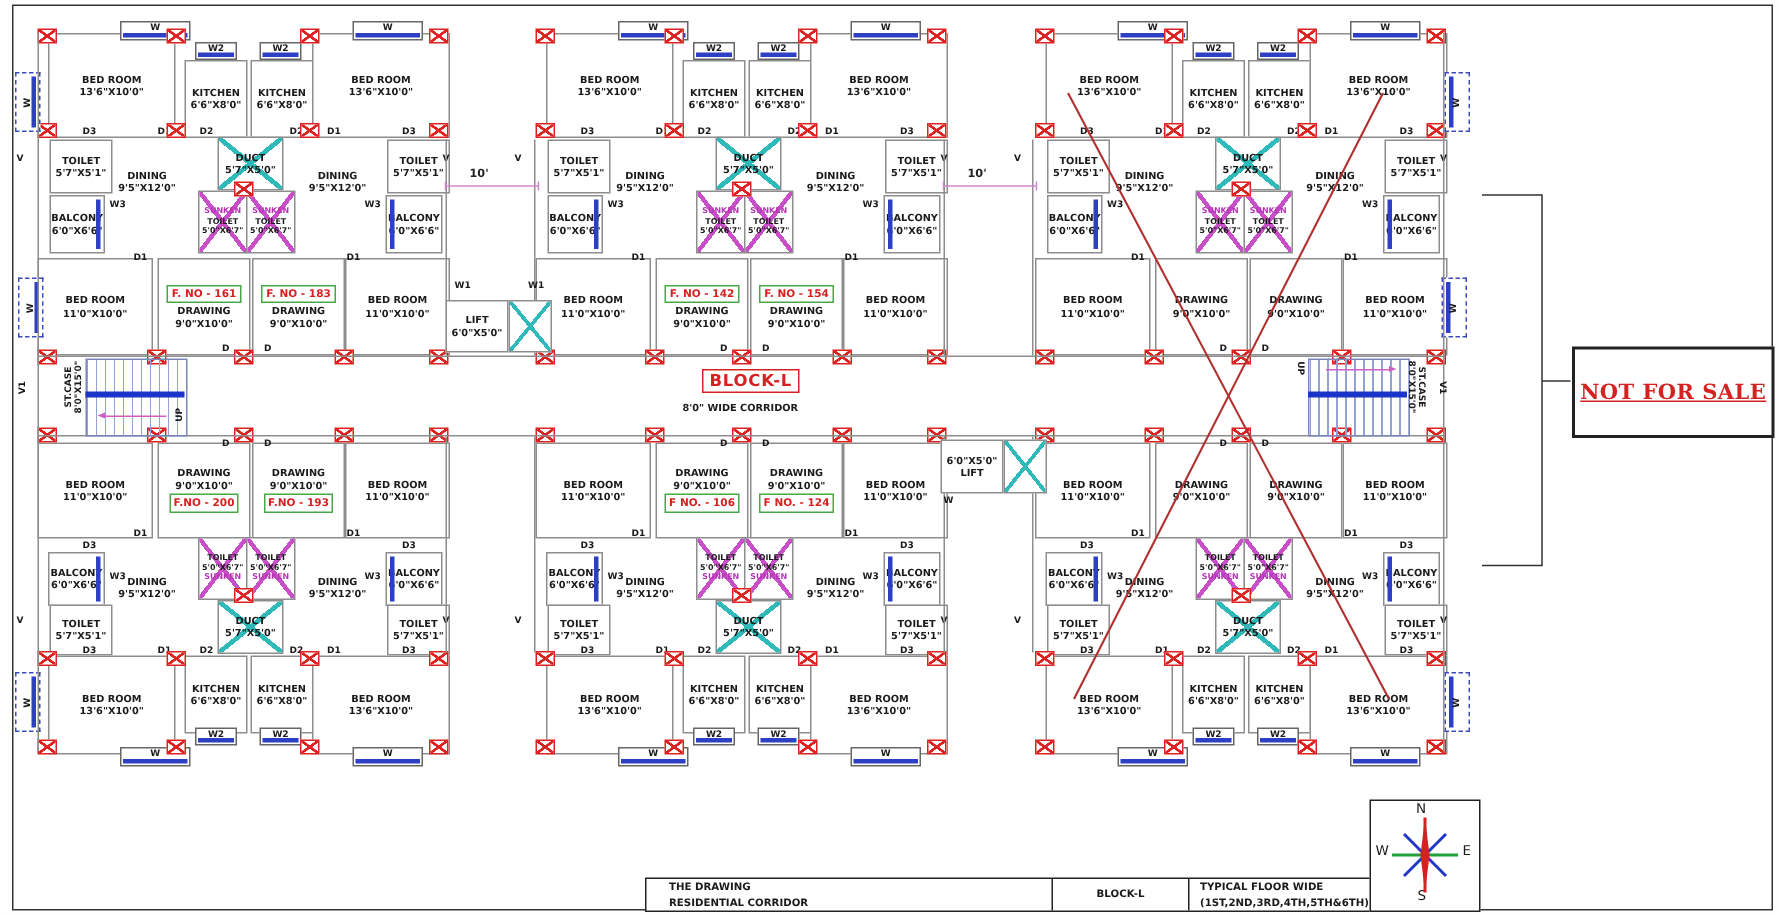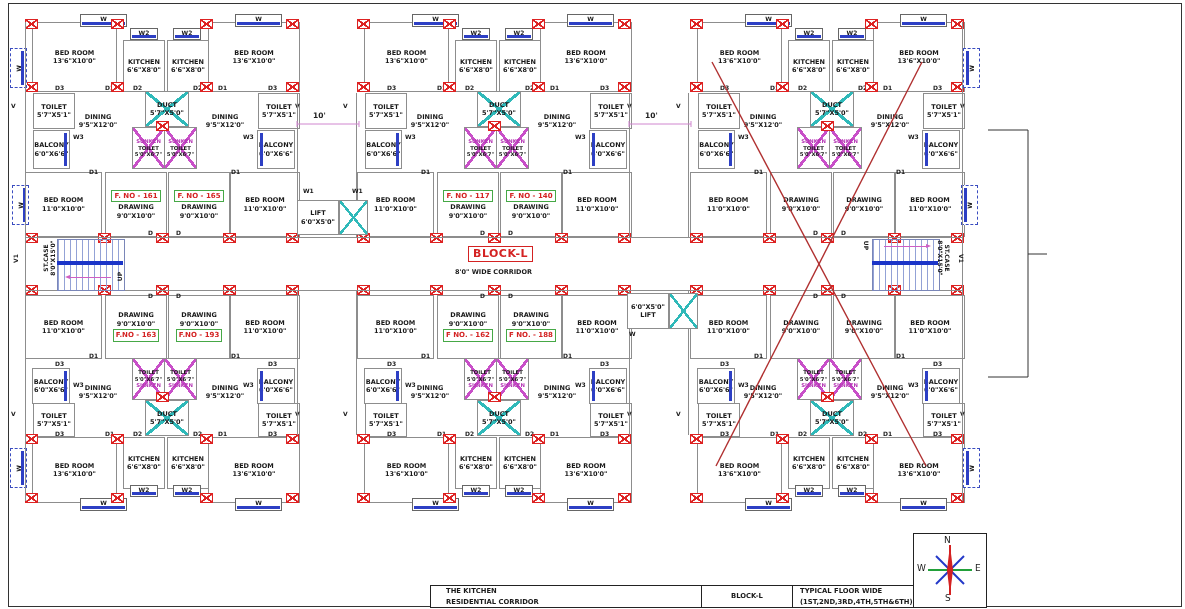--- a/index.html
+++ b/index.html
@@ -141,36 +141,36 @@
       <div class="room" style="left: 25px; top: 172px; width: 75px; height: 63px;">
         <span>BED ROOM</span>
         <span>11'0"X10'0"</span>
       </div>
       <div class="room" style="left: 105px; top: 172px; width: 60px; height: 63px;">
         <div class="flat" style="left: 0px; top: 0px;"><span>F. NO - 161</span></div>
         <span>DRAWING</span>
         <span>9'0"X10'0"</span>
       </div>
       <div class="room" style="left: 168px; top: 172px; width: 60px; height: 63px;">
-        <div class="flat" style="left: 0px; top: 0px;"><span>F. NO - 165</span></div>
+        <div class="flat" style="left: 0px; top: 0px;"><span>F. NO - 183</span></div>
         <span>DRAWING</span>
         <span>9'0"X10'0"</span>
       </div>
       <div class="room" style="left: 230px; top: 172px; width: 68px; height: 63px;">
         <span>BED ROOM</span>
         <span>11'0"X10'0"</span>
       </div>
       <div class="room" style="left: 25px; top: 295px; width: 75px; height: 62px;">
         <span>BED ROOM</span>
         <span>11'0"X10'0"</span>
       </div>
       <div class="room" style="left: 105px; top: 295px; width: 60px; height: 62px;">
         <span>DRAWING</span>
         <span>9'0"X10'0"</span>
-        <div class="flat" style="left: 0px; top: 0px;"><span>F.NO - 163</span></div>
+        <div class="flat" style="left: 0px; top: 0px;"><span>F.NO - 200</span></div>
       </div>
       <div class="room" style="left: 168px; top: 295px; width: 60px; height: 62px;">
         <span>DRAWING</span>
         <span>9'0"X10'0"</span>
         <div class="flat" style="left: 0px; top: 0px;"><span>F.NO - 193</span></div>
       </div>
       <div class="room" style="left: 230px; top: 295px; width: 68px; height: 62px;">
         <span>BED ROOM</span>
         <span>11'0"X10'0"</span>
       </div>
@@ -386,46 +386,46 @@
       </div>
       <div class="room open" style="left: 532px; top: 112px; width: 50px; height: 18px;">
         <span>DINING</span>
         <span>9'5"X12'0"</span>
       </div>
       <div class="room" style="left: 357px; top: 172px; width: 75px; height: 63px;">
         <span>BED ROOM</span>
         <span>11'0"X10'0"</span>
       </div>
       <div class="room" style="left: 437px; top: 172px; width: 60px; height: 63px;">
-        <div class="flat" style="left: 0px; top: 0px;"><span>F. NO - 117</span></div>
+        <div class="flat" style="left: 0px; top: 0px;"><span>F. NO - 142</span></div>
         <span>DRAWING</span>
         <span>9'0"X10'0"</span>
       </div>
       <div class="room" style="left: 500px; top: 172px; width: 60px; height: 63px;">
-        <div class="flat" style="left: 0px; top: 0px;"><span>F. NO - 140</span></div>
+        <div class="flat" style="left: 0px; top: 0px;"><span>F. NO - 154</span></div>
         <span>DRAWING</span>
         <span>9'0"X10'0"</span>
       </div>
       <div class="room" style="left: 562px; top: 172px; width: 68px; height: 63px;">
         <span>BED ROOM</span>
         <span>11'0"X10'0"</span>
       </div>
       <div class="room" style="left: 357px; top: 295px; width: 75px; height: 62px;">
         <span>BED ROOM</span>
         <span>11'0"X10'0"</span>
       </div>
       <div class="room" style="left: 437px; top: 295px; width: 60px; height: 62px;">
         <span>DRAWING</span>
         <span>9'0"X10'0"</span>
-        <div class="flat" style="left: 0px; top: 0px;"><span>F NO. - 162</span></div>
+        <div class="flat" style="left: 0px; top: 0px;"><span>F NO. - 106</span></div>
       </div>
       <div class="room" style="left: 500px; top: 295px; width: 60px; height: 62px;">
         <span>DRAWING</span>
         <span>9'0"X10'0"</span>
-        <div class="flat" style="left: 0px; top: 0px;"><span>F NO. - 188</span></div>
+        <div class="flat" style="left: 0px; top: 0px;"><span>F NO. - 124</span></div>
       </div>
       <div class="room" style="left: 562px; top: 295px; width: 68px; height: 62px;">
         <span>BED ROOM</span>
         <span>11'0"X10'0"</span>
       </div>
       <div class="room crossed tiny" style="left: 464px; top: 358px; width: 31px; height: 40px; --xc: #c84fc8;">
         <span>TOILET</span>
         <span>5'0"X6'7"</span>
         <span class="sunklbl">SUNKEN</span>
       </div>
@@ -876,24 +876,27 @@
     <line x1="359" y1="121" x2="359" y2="127" stroke="#d086cf" stroke-width="1"></line>
     <line x1="629" y1="124" x2="691" y2="124" stroke="#d086cf" stroke-width="1"></line>
     <line x1="629" y1="121" x2="629" y2="127" stroke="#d086cf" stroke-width="1"></line>
     <line x1="691" y1="121" x2="691" y2="127" stroke="#d086cf" stroke-width="1"></line>
     <polyline points="988,130 1028,130 1028,377 988,377" fill="none" stroke="#333" stroke-width="1"></polyline>
     <line x1="1028" y1="254" x2="1047" y2="254" stroke="#333" stroke-width="1"></line>
     <line x1="712" y1="62" x2="926" y2="466" stroke="#b03030" stroke-width="1.4"></line>
     <line x1="922" y1="62" x2="716" y2="466" stroke="#b03030" stroke-width="1.4"></line>
   </svg>
 
+  <div id="nfs">
+    <span>NOT FOR SALE</span>
+  </div>
 
   <div id="tblock">
     <div class="cell c1">
-      <div>THE KITCHEN</div>
+      <div>THE DRAWING</div>
       <div>RESIDENTIAL CORRIDOR</div>
     </div>
     <div class="cell c2">
       <div>BLOCK-L</div>
     </div>
     <div class="cell c3">
       <div>TYPICAL FLOOR WIDE</div>
       <div>(1ST,2ND,3RD,4TH,5TH&amp;6TH)</div>
     </div>
   </div>

